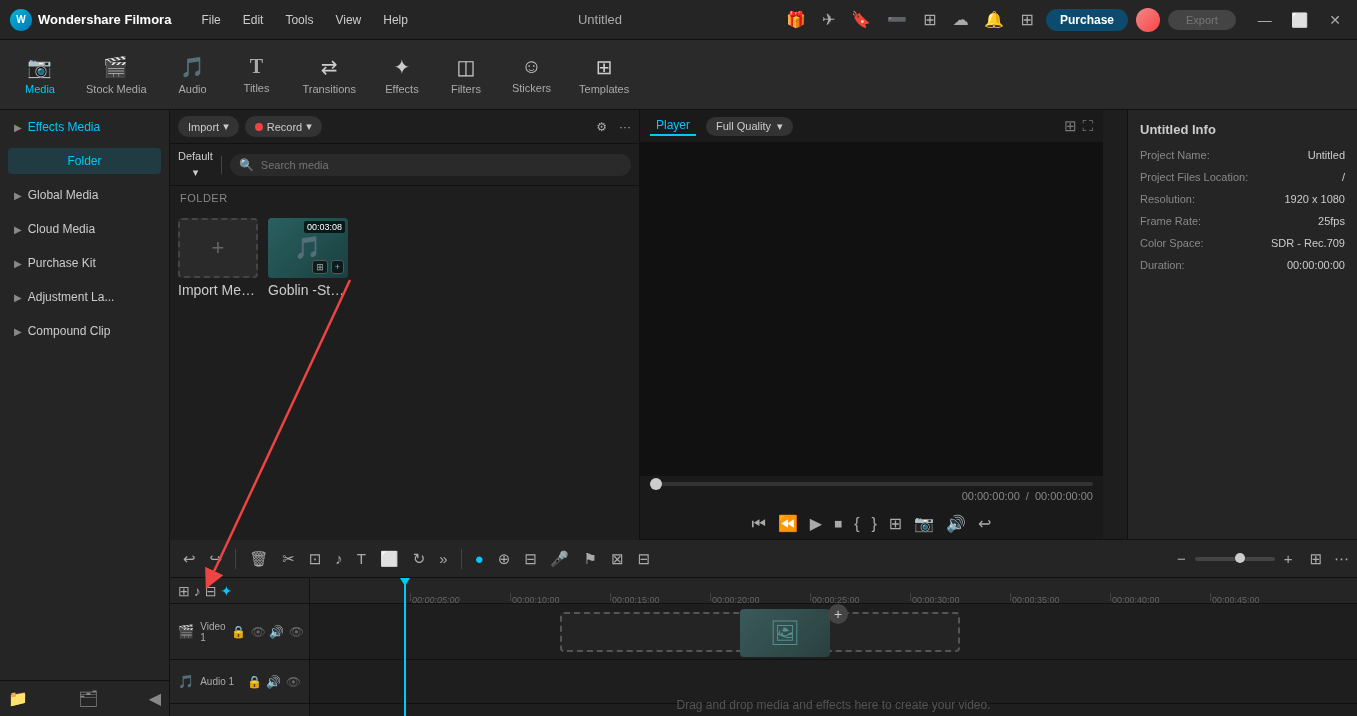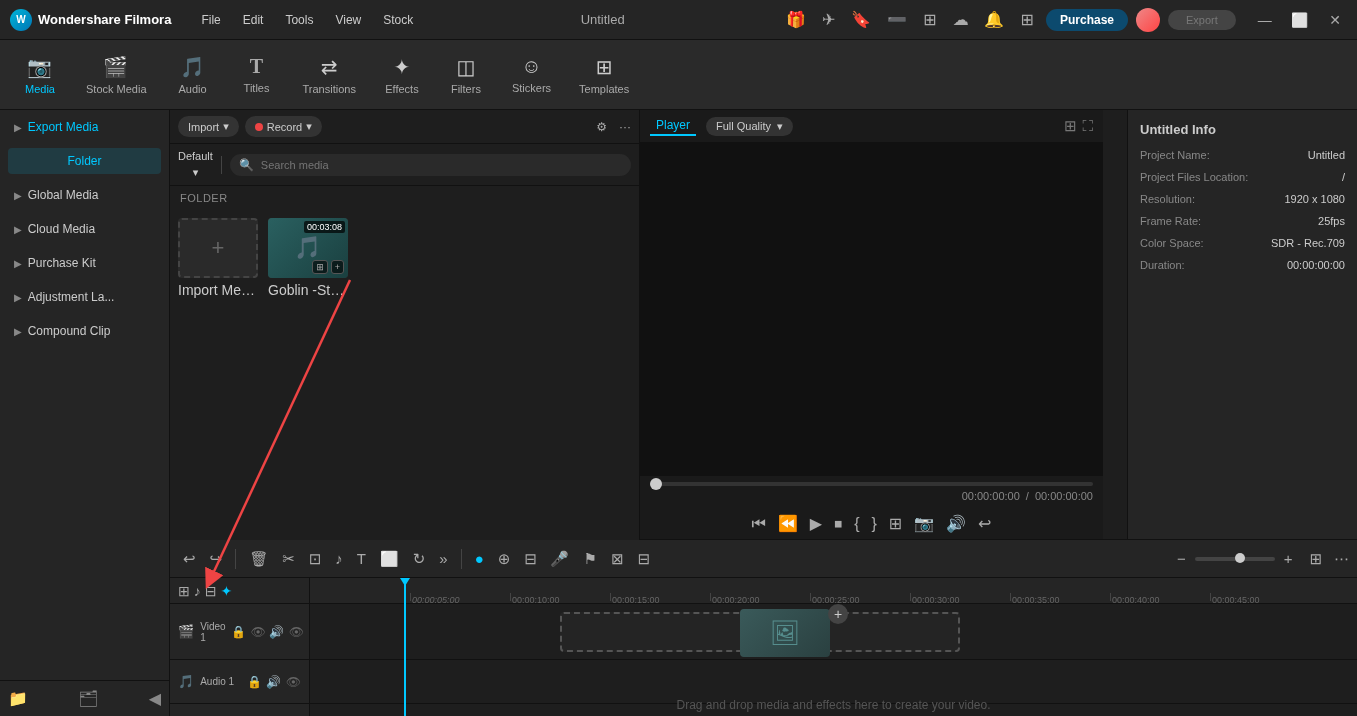--- a/index.html
+++ b/index.html
@@ -766,21 +766,21 @@
 <div class="titlebar">
   <div class="logo">
     <div class="logo-icon">W</div>
     <span>Wondershare Filmora</span>
   </div>
   <div class="menu-items">
     <span class="menu-item">File</span>
     <span class="menu-item">Edit</span>
     <span class="menu-item">Tools</span>
     <span class="menu-item">View</span>
-    <span class="menu-item">Stock</span>
+    <span class="menu-item">Help</span>
   </div>
   <div class="title">Untitled</div>
   <div class="right-controls">
     <span class="icon-btn">🎁</span>
     <span class="icon-btn">✈</span>
     <span class="icon-btn">🔖</span>
     <span class="icon-btn">➖</span>
     <span class="icon-btn">⊞</span>
     <span class="icon-btn">☁</span>
     <span class="icon-btn">🔔</span>
@@ -833,21 +833,21 @@
     <span class="t-icon">⊞</span>
     <span class="t-label">Templates</span>
   </div>
 </div>
 
 <div class="main-area">
 
   <div class="sidebar">
     <div class="sidebar-item active">
       <span class="arrow">▶</span>
-      <span>Export Media</span>
+      <span>Effects Media</span>
     </div>
     <div class="sidebar-folder">Folder</div>
     <div class="sidebar-item">
       <span class="arrow">▶</span>
       <span>Global Media</span>
     </div>
     <div class="sidebar-item">
       <span class="arrow">▶</span>
       <span>Cloud Media</span>
     </div>

